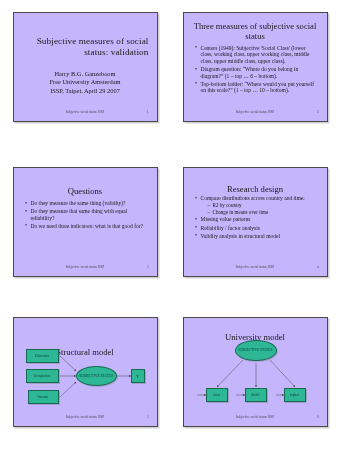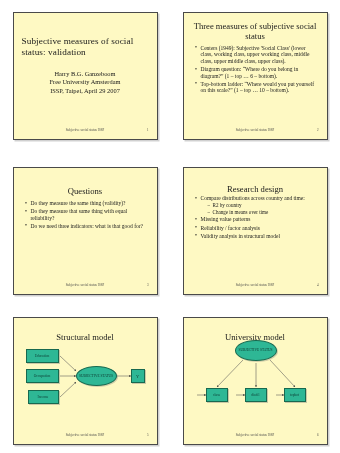--- a/index.html
+++ b/index.html
@@ -25,37 +25,37 @@
   .slide-cell {
     display: flex;
     align-items: flex-start;
     justify-content: center;
     padding-top: 12px;
     box-sizing: border-box;
   }
   .slide {
     position: relative;
     width: 145px;
-    height: 128px;
-    background: #fef9c3;
+    height: 110px;
+    background: #c4b5fd;
     border: 1px solid #4a4a4a;
     box-shadow: 1.5px 1.5px 0 rgba(120,120,120,0.35);
     box-sizing: border-box;
     overflow: hidden;
   }
   .slide-inner {
     position: absolute;
     left: 0; top: 0; right: 0; bottom: 0;
     padding: 7px 8px 0 8px;
     box-sizing: border-box;
   }
 
   
   .title-slide .big-title {
-    text-align: left;
+    text-align: right;
     font-size: 9.2px;
     line-height: 11px;
     margin-top: 16px;
     letter-spacing: 0.1px;
   }
   .title-slide .sub-lines {
     text-align: center;
     font-size: 6.4px;
     line-height: 8.4px;
     margin-top: 12px;
@@ -251,21 +251,21 @@
       <div class="slide-footer">
         <span class="footer-center">Subjective social status ISSP</span>
         <span class="footer-num">4</span>
       </div>
     </div>
   </div>
 
   <div class="slide-cell">
     <div class="slide">
       <div class="slide-inner">
-        <div class="slide-title" style="margin-top:8px;">Structural model</div>
+        <div class="slide-title" style="margin-top:23px;">Structural model</div>
       </div>
 
       <div class="diagram">
         <svg viewBox="0 0 145 82">
           <defs>
             <marker id="ah5" markerWidth="4" markerHeight="4" refX="3.4" refY="1.6" orient="auto">
               <path d="M0,0 L3.6,1.6 L0,3.2 z" fill="#333"></path>
             </marker>
           </defs>
           <line x1="46" y1="18" x2="62" y2="33" stroke="#555" stroke-width="0.55" marker-end="url(#ah5)"></line>

